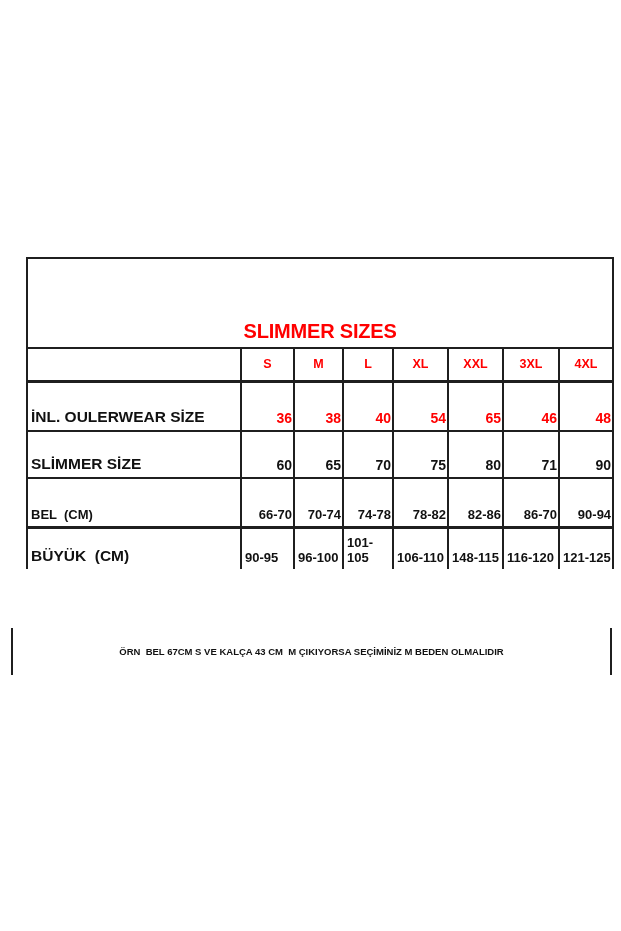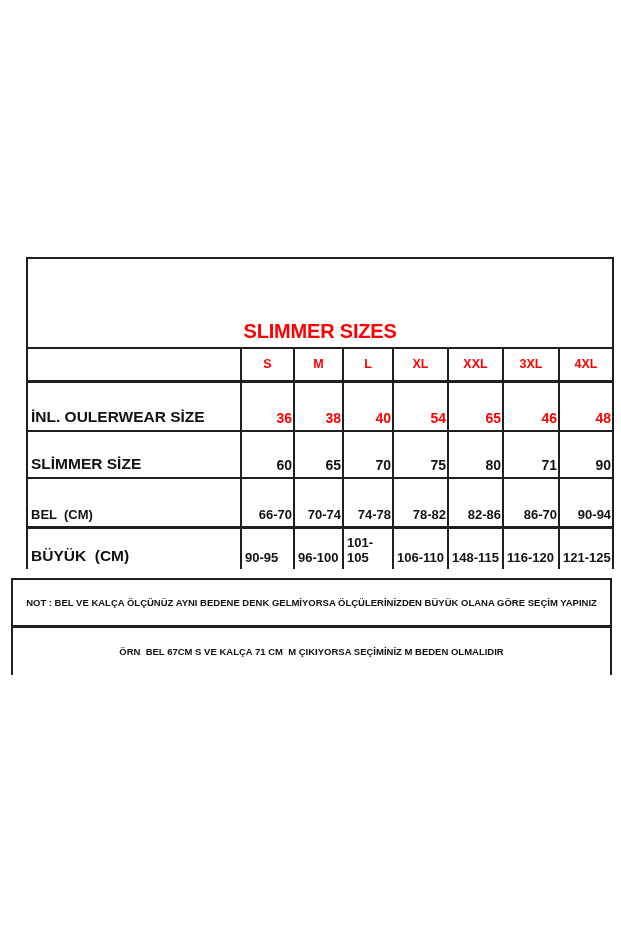--- a/index.html
+++ b/index.html
@@ -188,21 +188,18 @@
       <td class="value-cell">96-100</td>
       <td class="value-cell">101-105</td>
       <td class="value-cell">106-110</td>
       <td class="value-cell">148-115</td>
       <td class="value-cell">116-120</td>
       <td class="value-cell">121-125</td>
     </tr>
   </tbody>
     </table>
 
-  <div class="note-box note-box-1">
-    <span class="note-text">NOT : BEL VE KALÇA ÖLÇÜNÜZ AYNI BEDENE DENK GELMİYORSA ÖLÇÜLERİNİZDEN BÜYÜK OLANA GÖRE SEÇİM YAPINIZ</span>
+
+  <div class="note-box note-box-2">
+    <span class="note-text">ÖRN  BEL 67CM S VE KALÇA 43 CM  M ÇIKIYORSA SEÇİMİNİZ M BEDEN OLMALIDIR</span>
   </div>
 
-  <div class="note-box note-box-2">
-    <span class="note-text">ÖRN  BEL 67CM S VE KALÇA 71 CM  M ÇIKIYORSA SEÇİMİNİZ M BEDEN OLMALIDIR</span>
-  </div>
-
 </div>
 
 </body></html>

